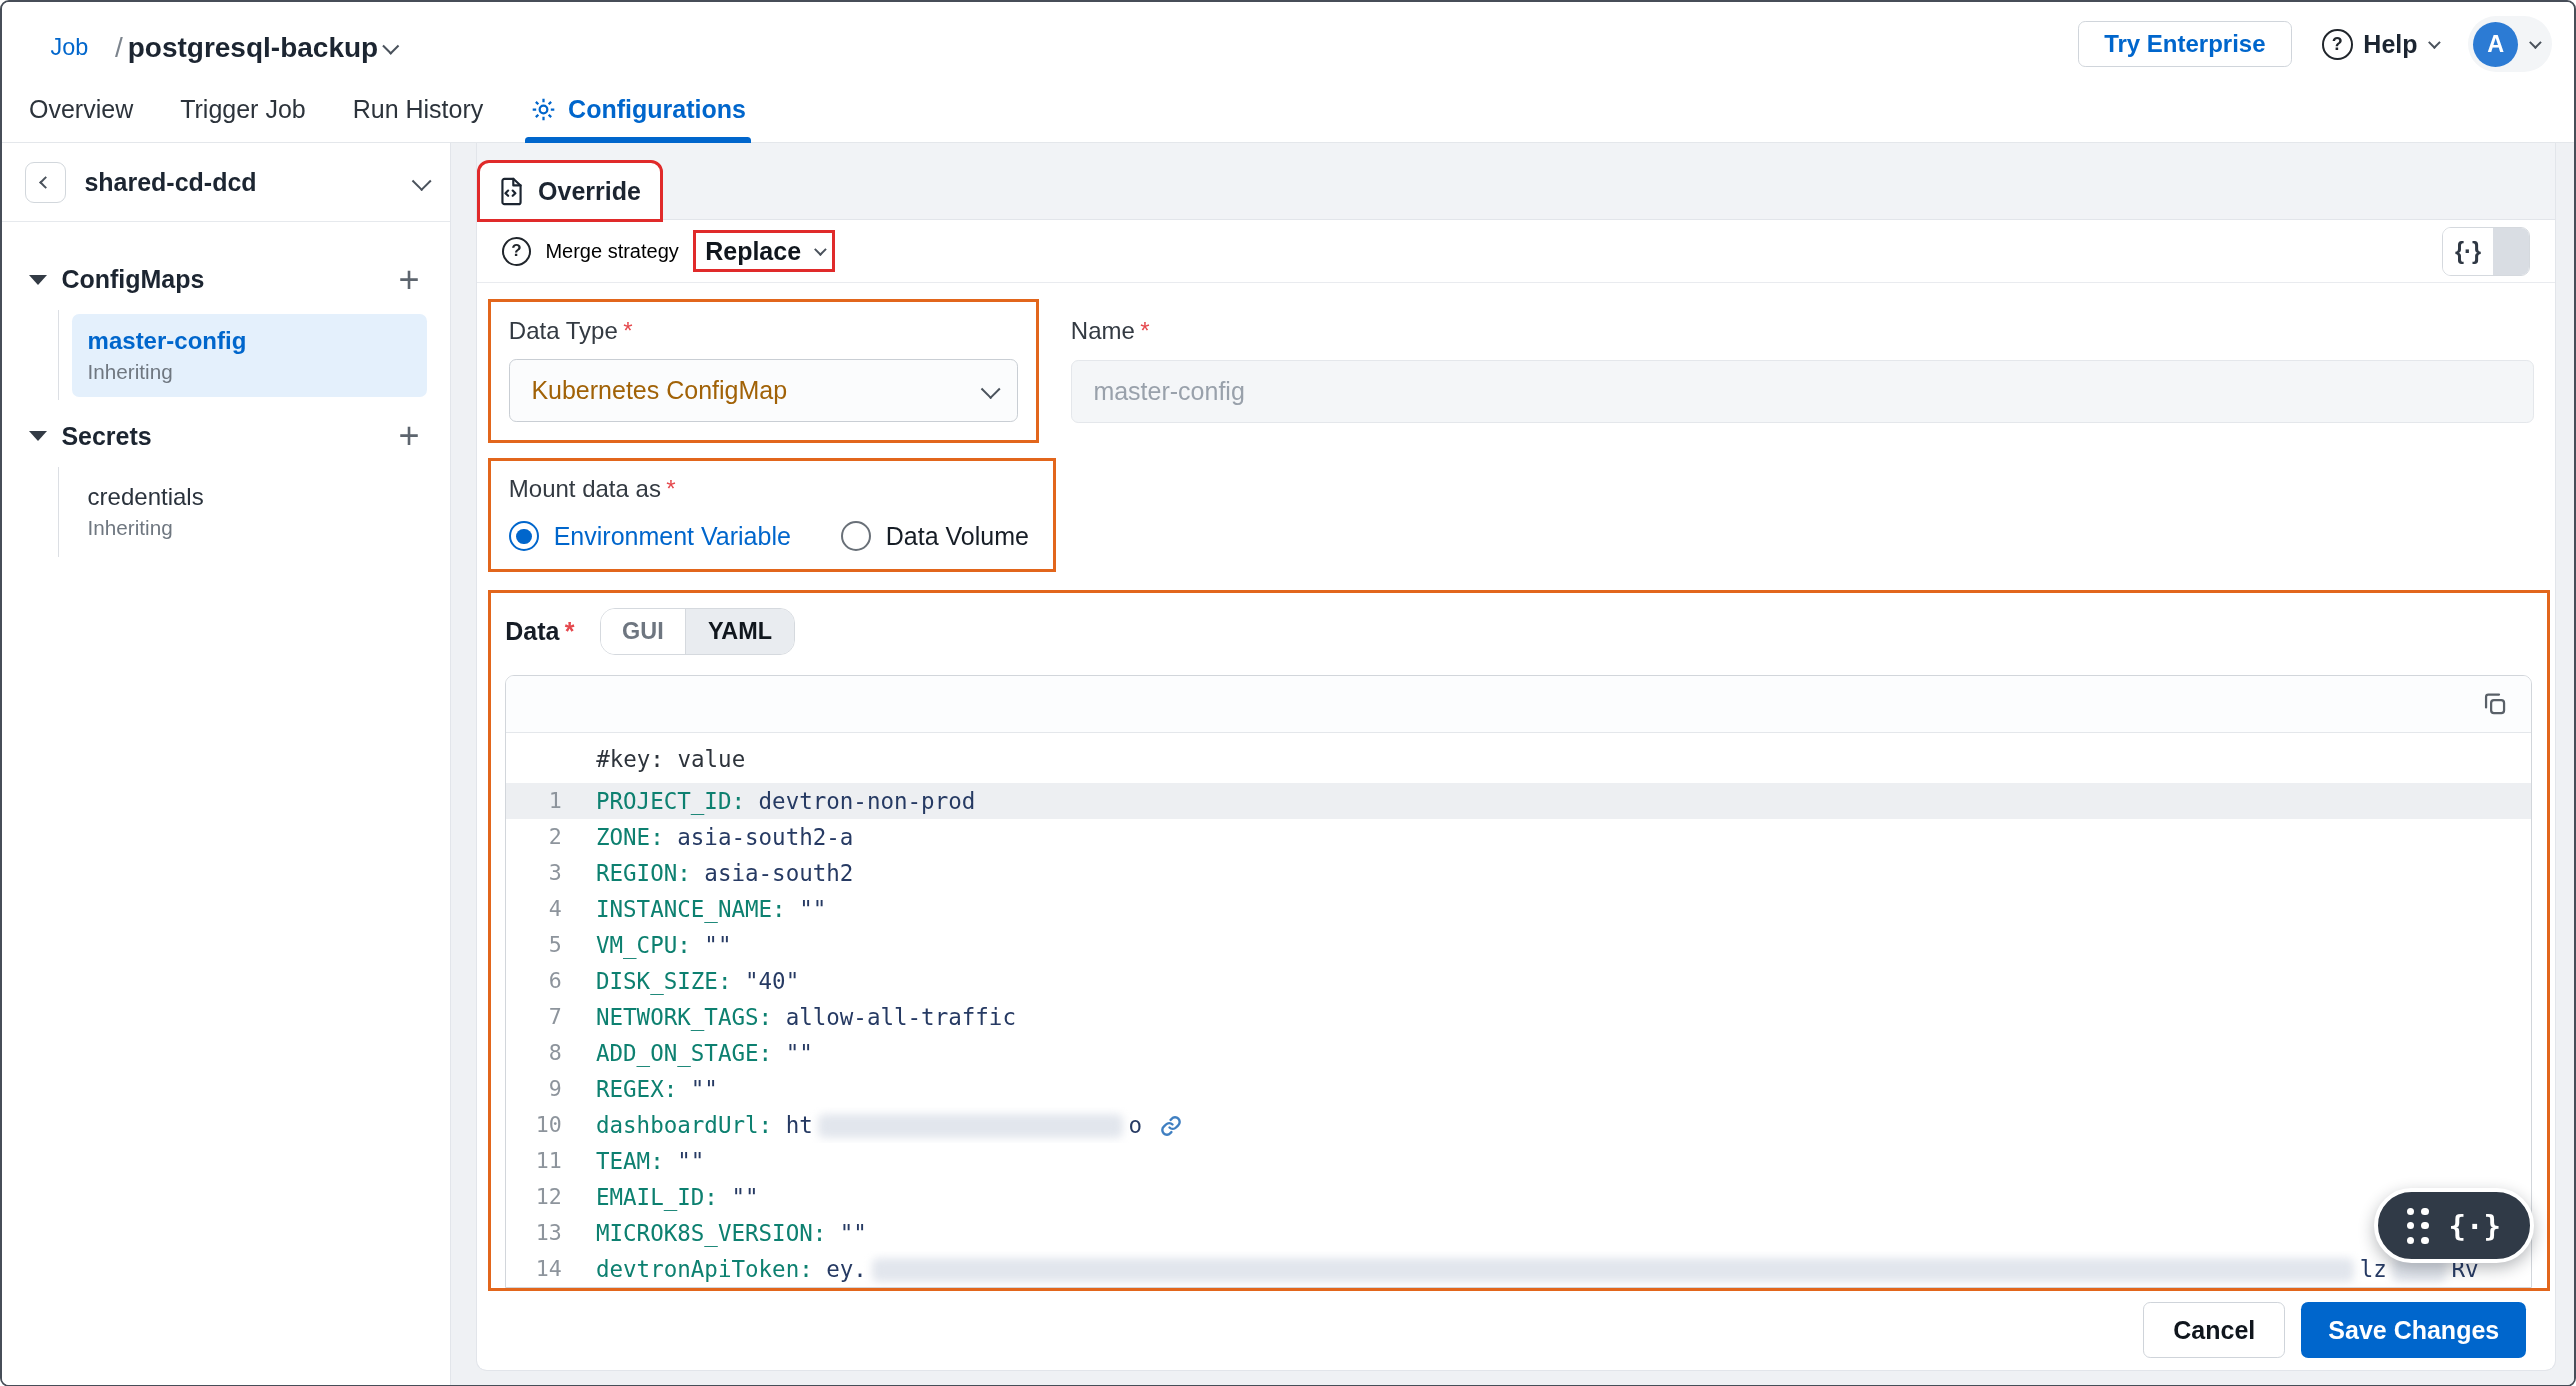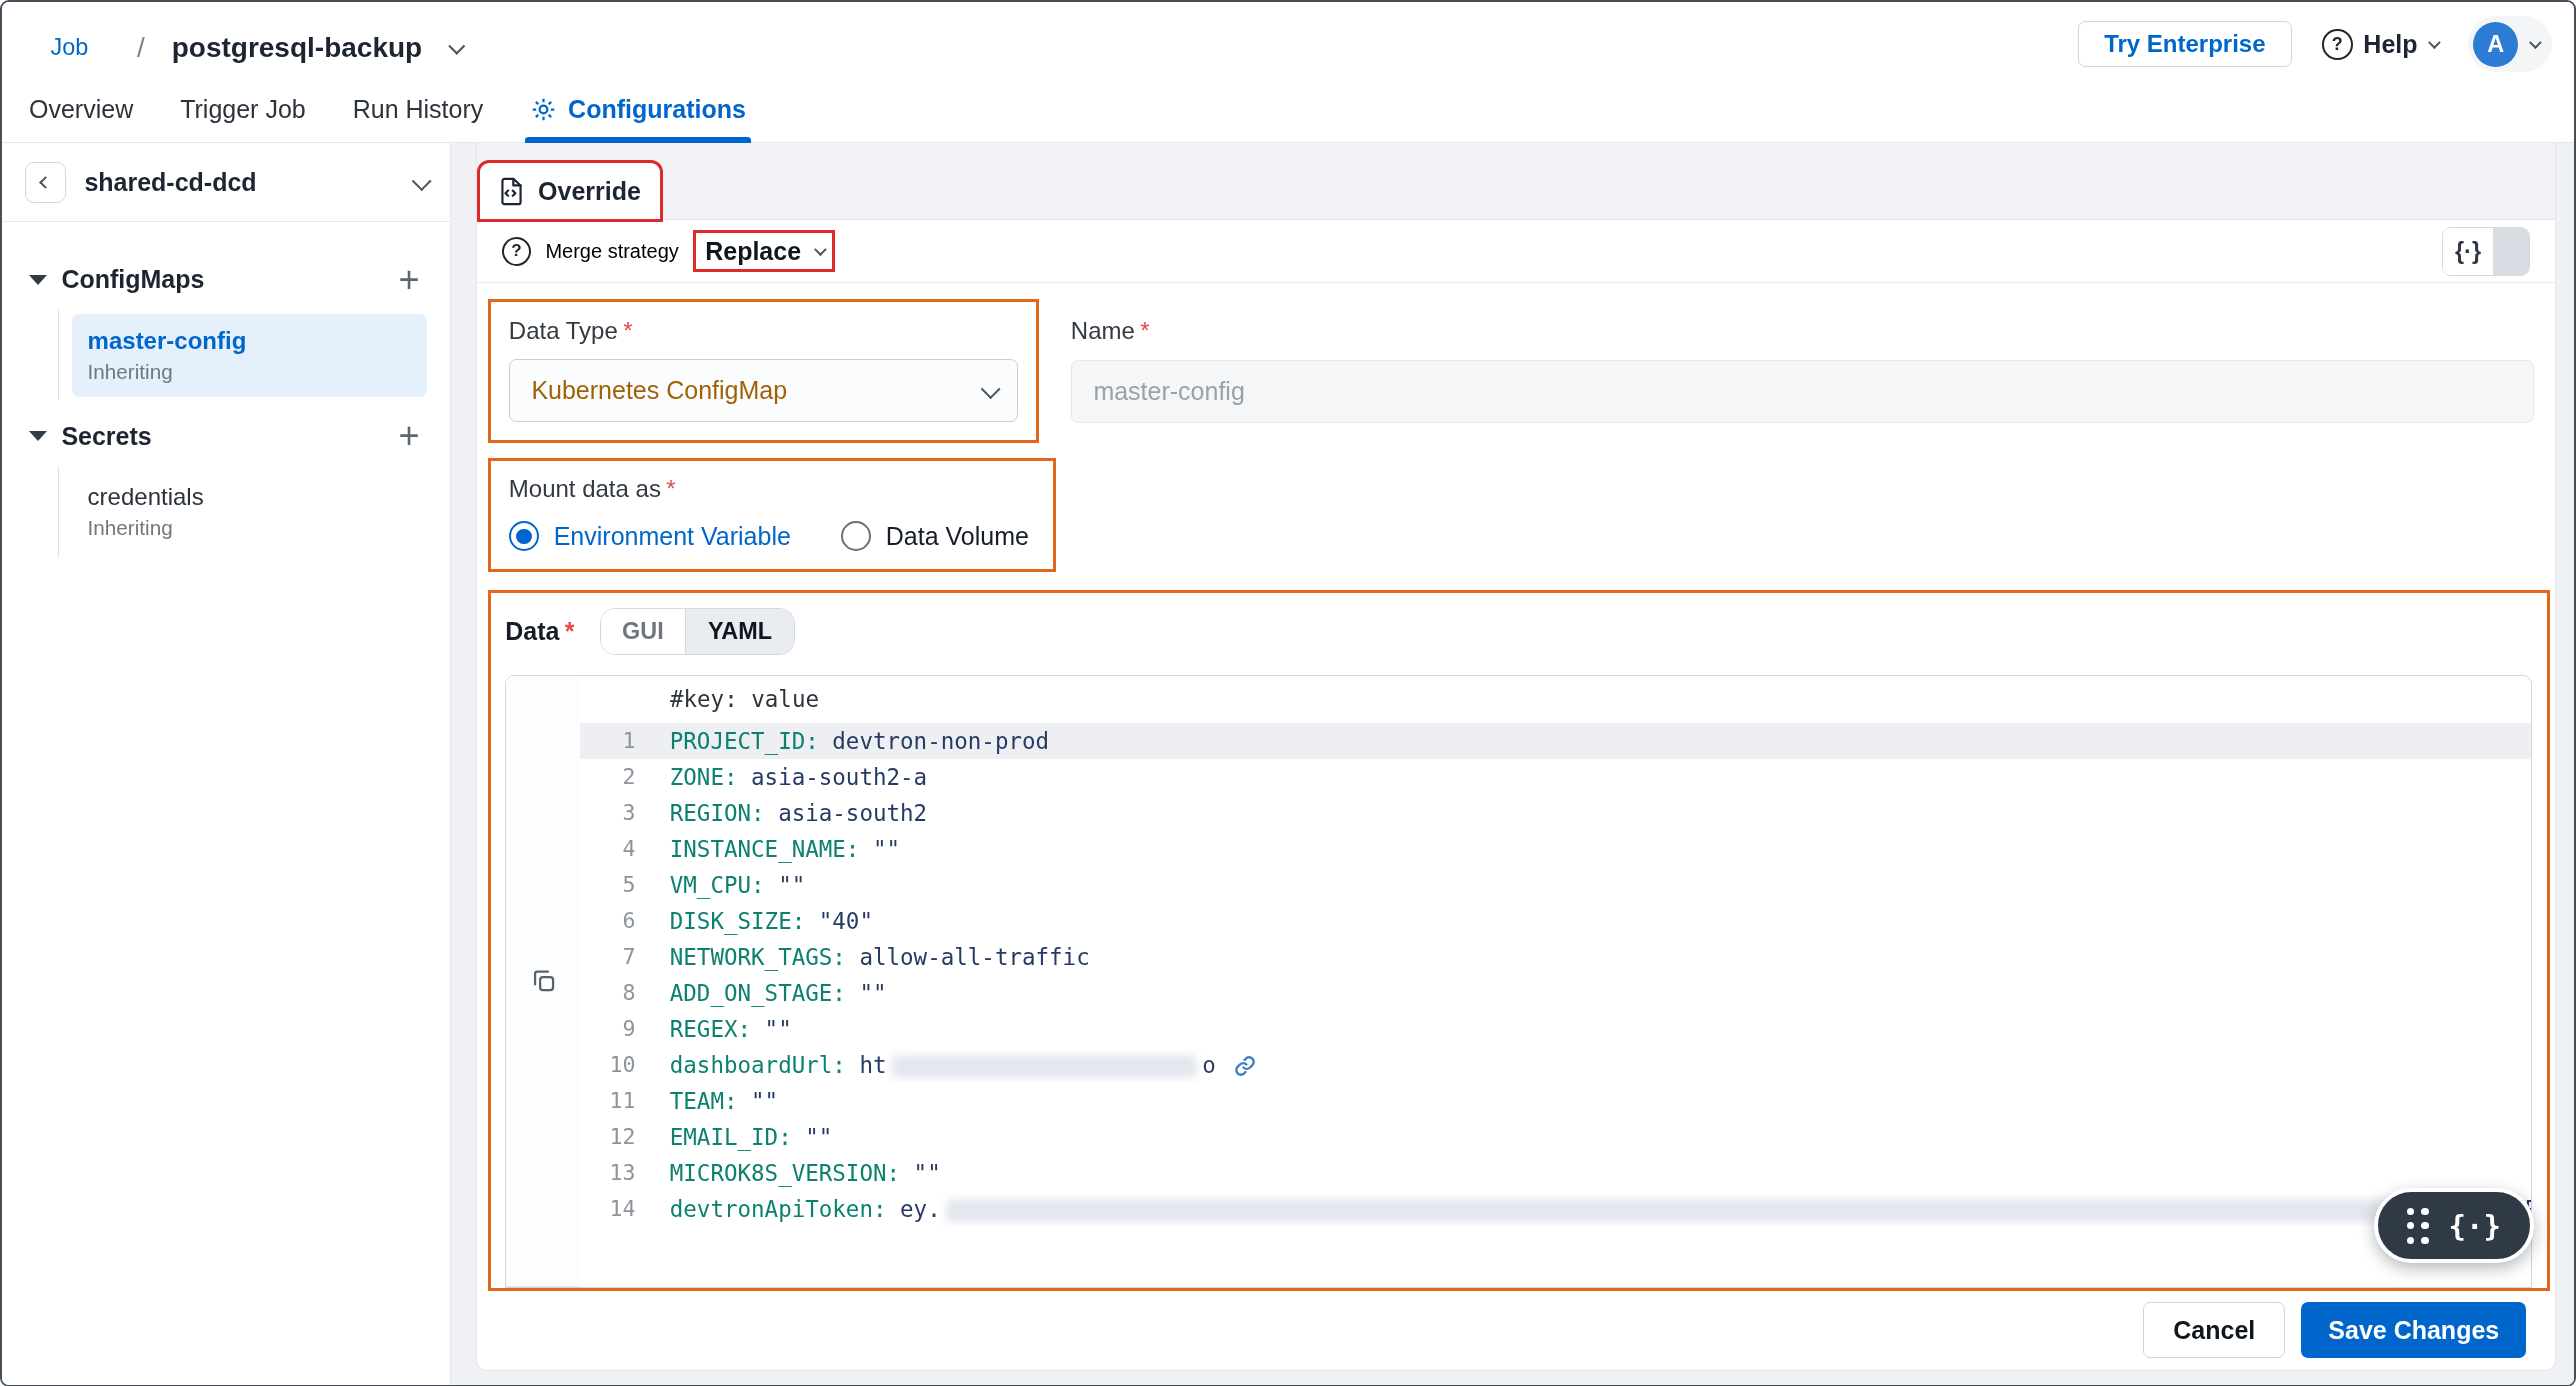--- a/index.html
+++ b/index.html
@@ -2,21 +2,21 @@
 <html style="font-size:14.4px"><head>
 <meta charset="utf-8">
 <style>
   * { margin:0; padding:0; box-sizing:border-box; }
   html,body { width:2576px; height:1387px; background:#ffffff; font-family:"Liberation Sans", sans-serif; }
   .window { width:2576px; height:1387px; border:2.7px solid #474e58; border-radius:9px; overflow:hidden;
             background:#fff; display:flex; flex-direction:column; }
 
   
   .hdr { background:#fff; border-bottom:0.9px solid #e4e7eb; flex:0 0 135px; position:relative; }
-  .crumb { display:flex; align-items:center; gap:27px; padding:23.4px 0 0 27px; font-size:28px; }
+  .crumb { display:flex; align-items:center; gap:5px; padding:23.4px 0 0 27px; font-size:28px; }
   .crumb .seg { color:#0066cc; }
   .crumb .sep { color:#7c848d; }
   .crumb .name { color:#1c2531; font-weight:700; }
   .chev { display:inline-block; width:11.7px; height:11.7px; border-right:2.7px solid #4a525c; border-bottom:2.7px solid #4a525c; transform:rotate(45deg) translateY(-2.7px); }
   .chev.sm { width:9px; height:9px; border-width:2.2px; }
   .chev.left { transform:rotate(135deg); }
   .chev.big { width:13.5px; height:13.5px; }
   .hdr-right { position:absolute; top:14.4px; right:21.6px; display:flex; align-items:center; gap:30.5px; }
   .btn-enterprise { border:0.9px solid #d0d5db; border-radius:7.2px; background:#fff; color:#0066cc;
                     font-weight:700; font-size:24px; padding:8px 25px; cursor:pointer; }
@@ -90,21 +90,21 @@
   .radio.sel .rlabel { color:#0066cc; }
 
   .row3 { margin-top:18px; height:747px; padding:14.4px 14.4px 0 14.4px; overflow:hidden; display:flex; flex-direction:column; }
   .dhead { display:flex; align-items:center; }
   .dlabel { font-size:25px; font-weight:700; color:#161d26; }
   .segctl { display:flex; margin-left:25px; border:0.9px solid #d5d9de; border-radius:15px; overflow:hidden; }
   .seg { padding:9px 21.6px; font-size:23.4px; cursor:pointer; }
   .seg.gui { background:#fff; color:#6e7680; border-right:0.9px solid #d5d9de; font-weight:600; }
   .seg.yaml { background:#e9ecf0; color:#10161d; font-weight:800; }
   .editor { margin-top:20px; border:0.9px solid #d2d6db; border-radius:9px 9px 0 0; overflow:hidden; flex:1; min-height:0;
-            display:flex; flex-direction:row; background:#fff;justify-content:space-between; }
+            display:flex; flex-direction:column; background:#fff;justify-content:space-between; }
   .ehead { flex:0 0 57px; background:#fcfdfe; border-bottom:0.9px solid #e4e7eb; display:flex; align-items:center; justify-content:flex-end; padding:0 23.4px; }
   .copybtn { cursor:pointer; display:flex; }
   .ebody { font-family:"DejaVu Sans Mono", monospace; font-size:22.5px; }
   .comment { height:47px; line-height:47px; padding-left:90px; color:#2d333b; white-space:pre; }
   .cl { display:flex; height:36px; line-height:36px; white-space:nowrap; }
   .cl.active { background:#edeff2; }
   .gut { flex:0 0 79px; text-align:right; padding-right:23.4px; color:#8d949c; font-size:21.6px; }
   .code { padding-left:10.8px; overflow:hidden; }
   .k { color:#0d8070; }
   .v { color:#263a63; }

